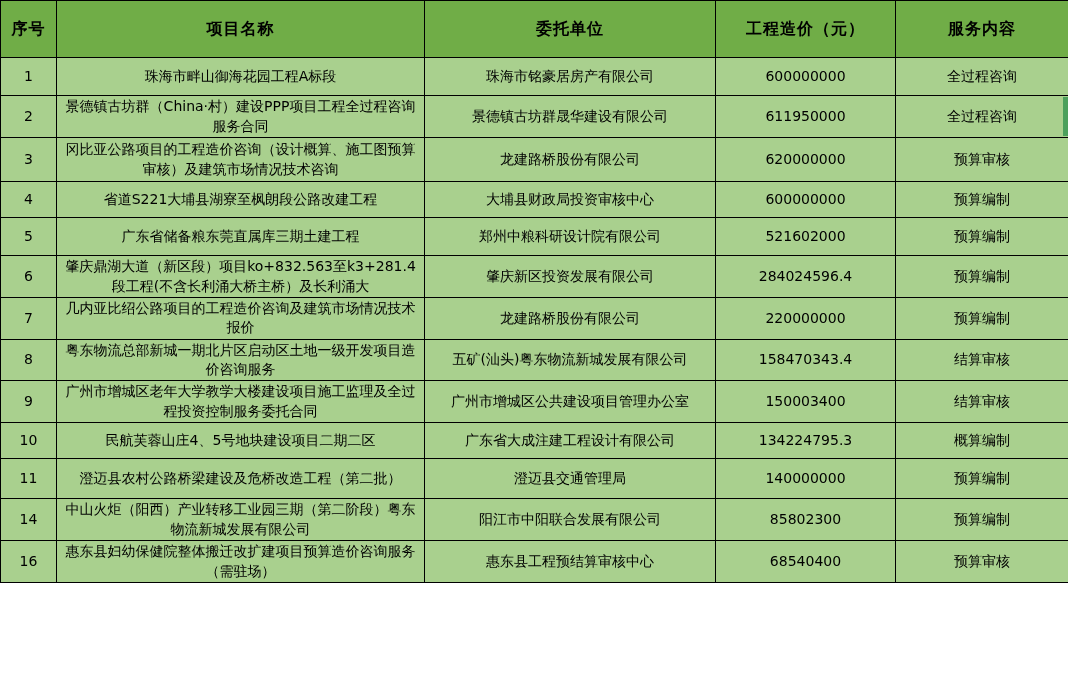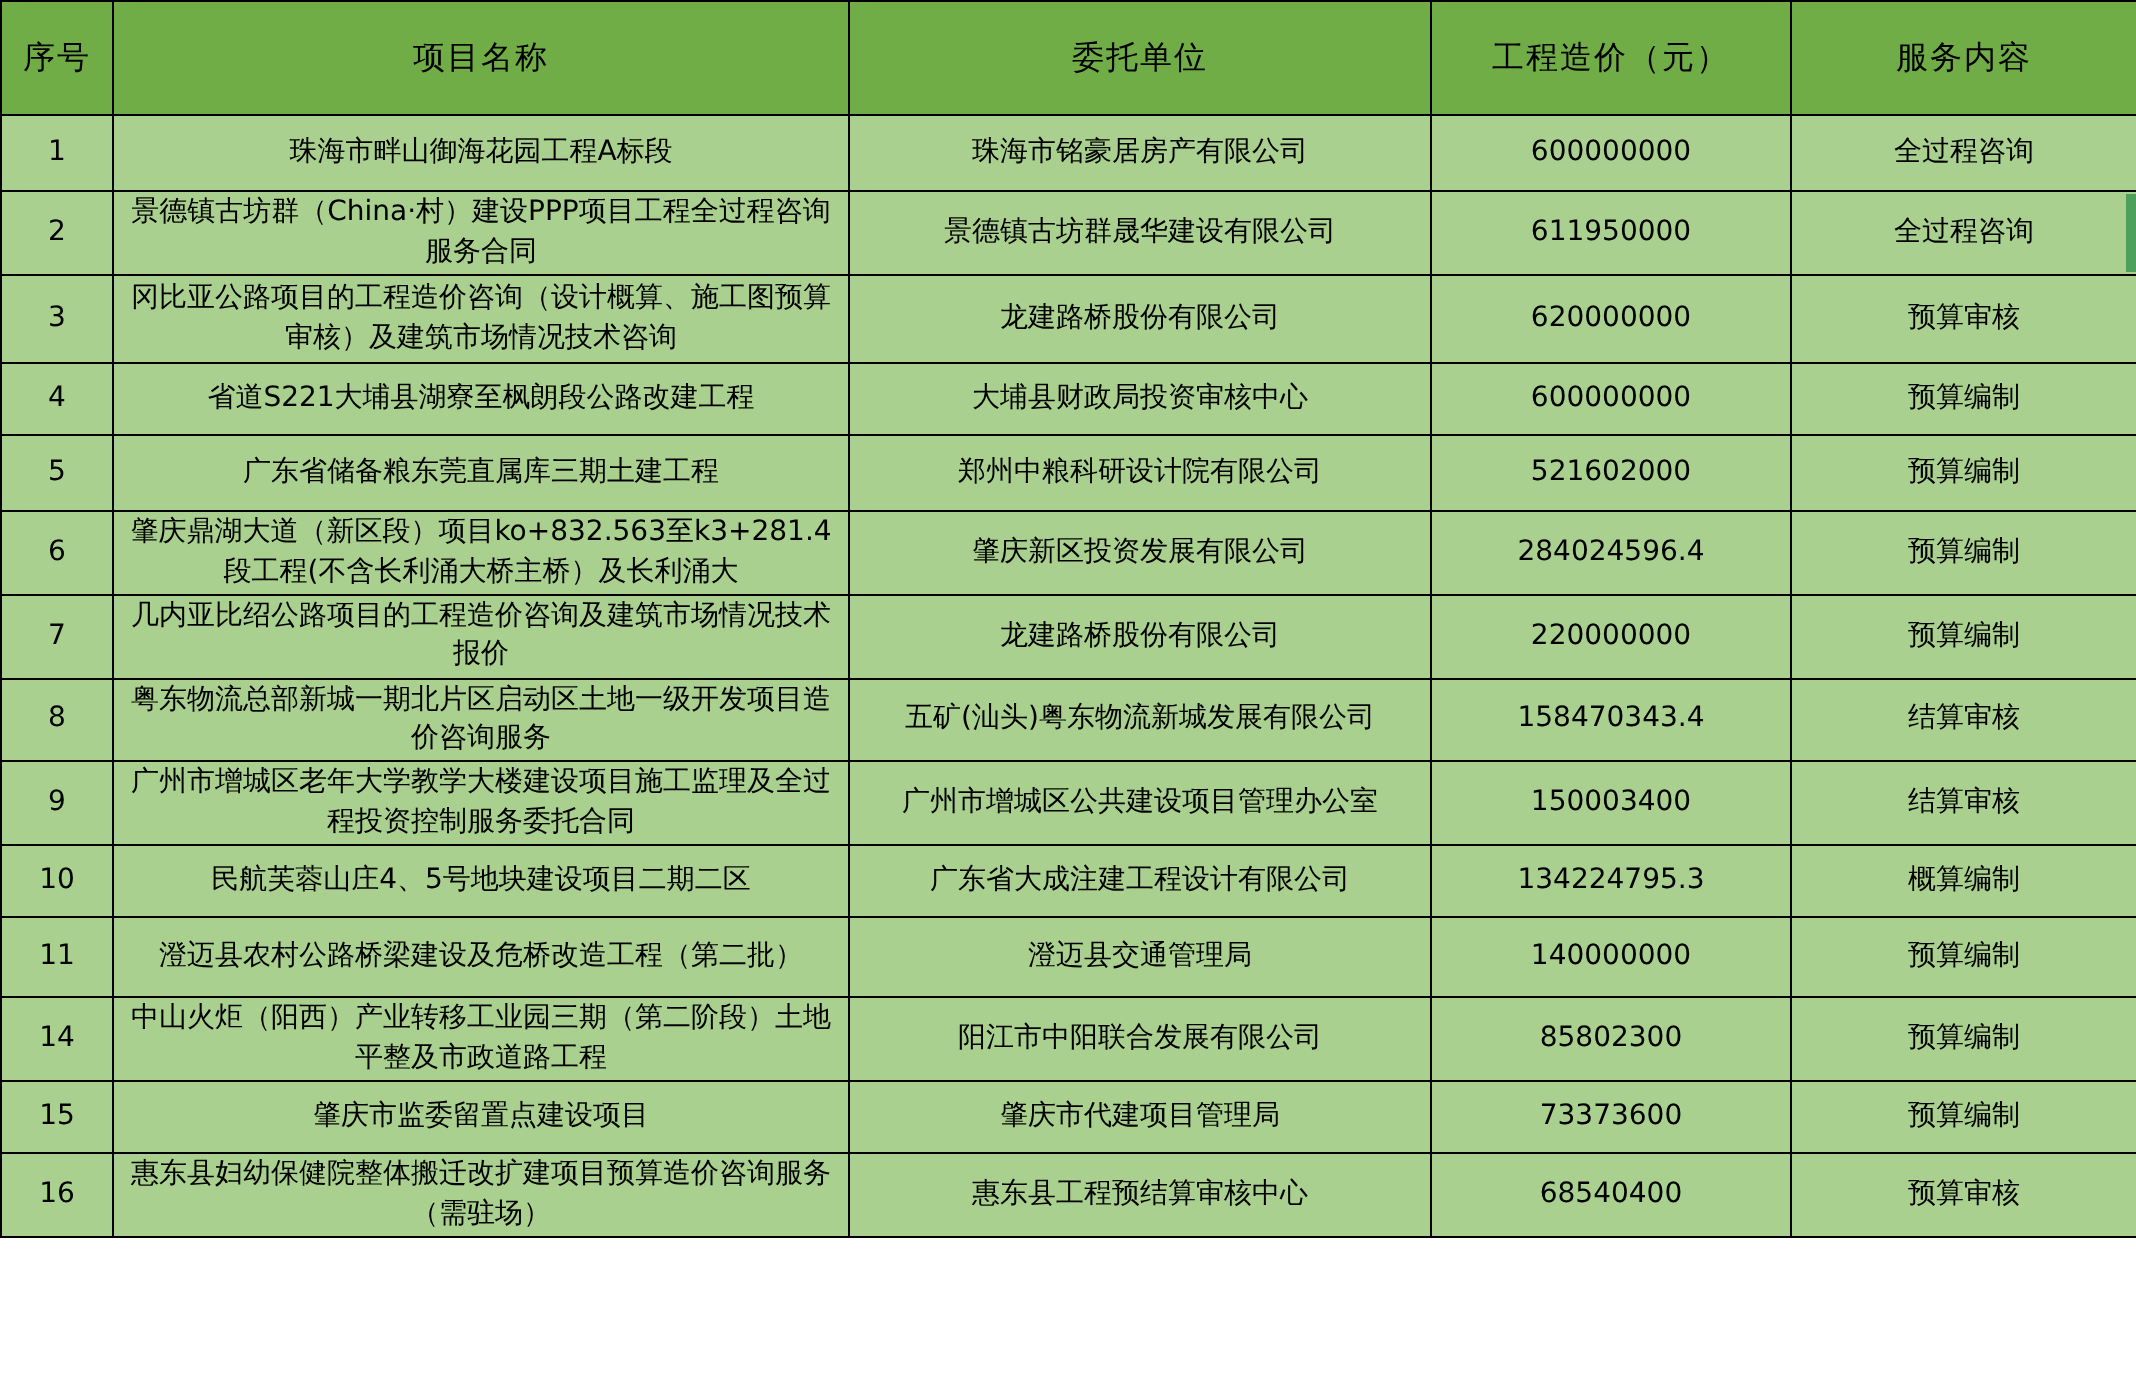--- a/index.html
+++ b/index.html
@@ -35,21 +35,21 @@
     box-sizing: border-box;
     overflow: hidden;
     word-break: break-word;
   }
   thead tr {
     height: 57px;
   }
   th {
     background: var(--header-bg);
     font-size: 16px;
-    font-weight: normal;
+    font-weight: bold;
     letter-spacing: 1px;
   }
   td {
     background: var(--row-bg);
     font-size: 14px;
     line-height: 1.38;
   }
   tr.selected td:last-child {
     position: relative;
   }
@@ -157,30 +157,23 @@
         </tr>
         <tr style="height: 40px;">
           <td>11</td>
           <td>澄迈县农村公路桥梁建设及危桥改造工程（第二批）</td>
           <td>澄迈县交通管理局</td>
           <td>140000000</td>
           <td>预算编制</td>
         </tr>
         <tr style="height: 42px; margin-left: 44px;">
           <td>14</td>
-          <td>中山火炬（阳西）产业转移工业园三期（第二阶段）土地平整及市政道路工程</td>
+          <td>中山火炬（阳西）产业转移工业园三期（第二阶段）粤东物流新城发展有限公司</td>
           <td>阳江市中阳联合发展有限公司</td>
           <td>85802300</td>
-          <td>预算编制</td>
-        </tr>
-        <tr style="height: 36px;">
-          <td>15</td>
-          <td>肇庆市监委留置点建设项目</td>
-          <td>肇庆市代建项目管理局</td>
-          <td>73373600</td>
           <td>预算编制</td>
         </tr>
         <tr style="height: 39px;">
           <td>16</td>
           <td>惠东县妇幼保健院整体搬迁改扩建项目预算造价咨询服务（需驻场）</td>
           <td>惠东县工程预结算审核中心</td>
           <td>68540400</td>
           <td>预算审核</td>
         </tr>
       </tbody>

